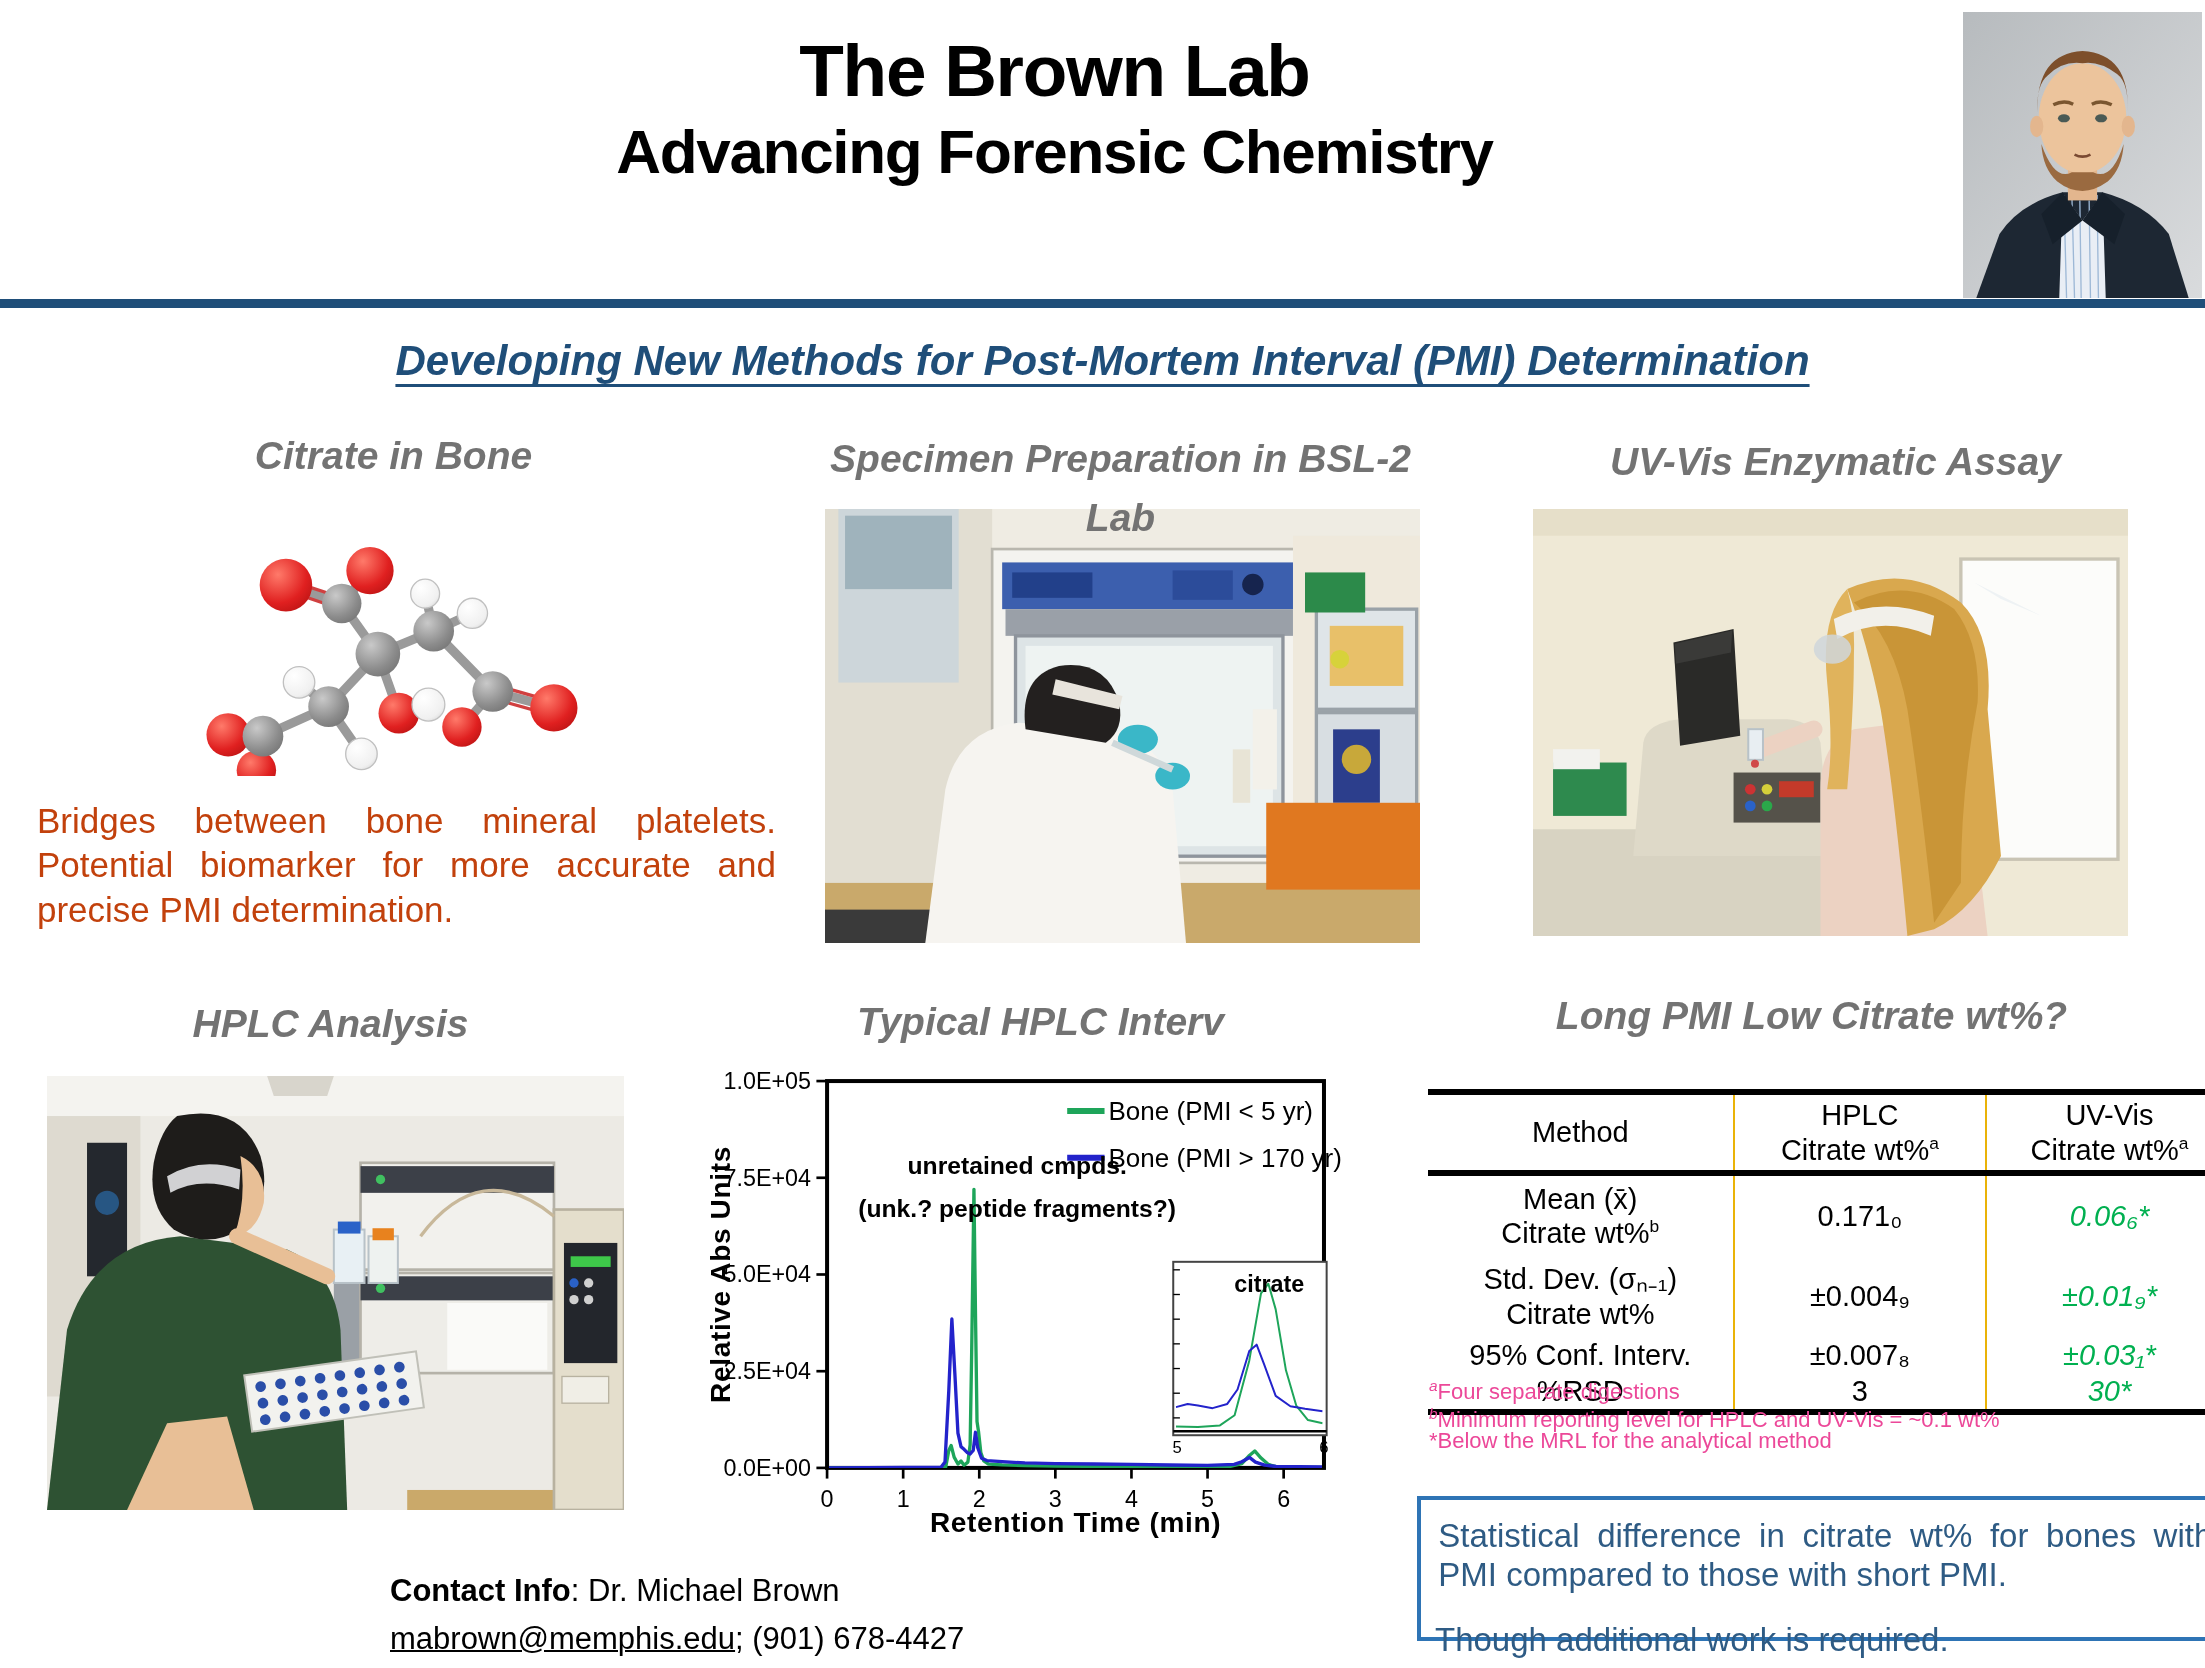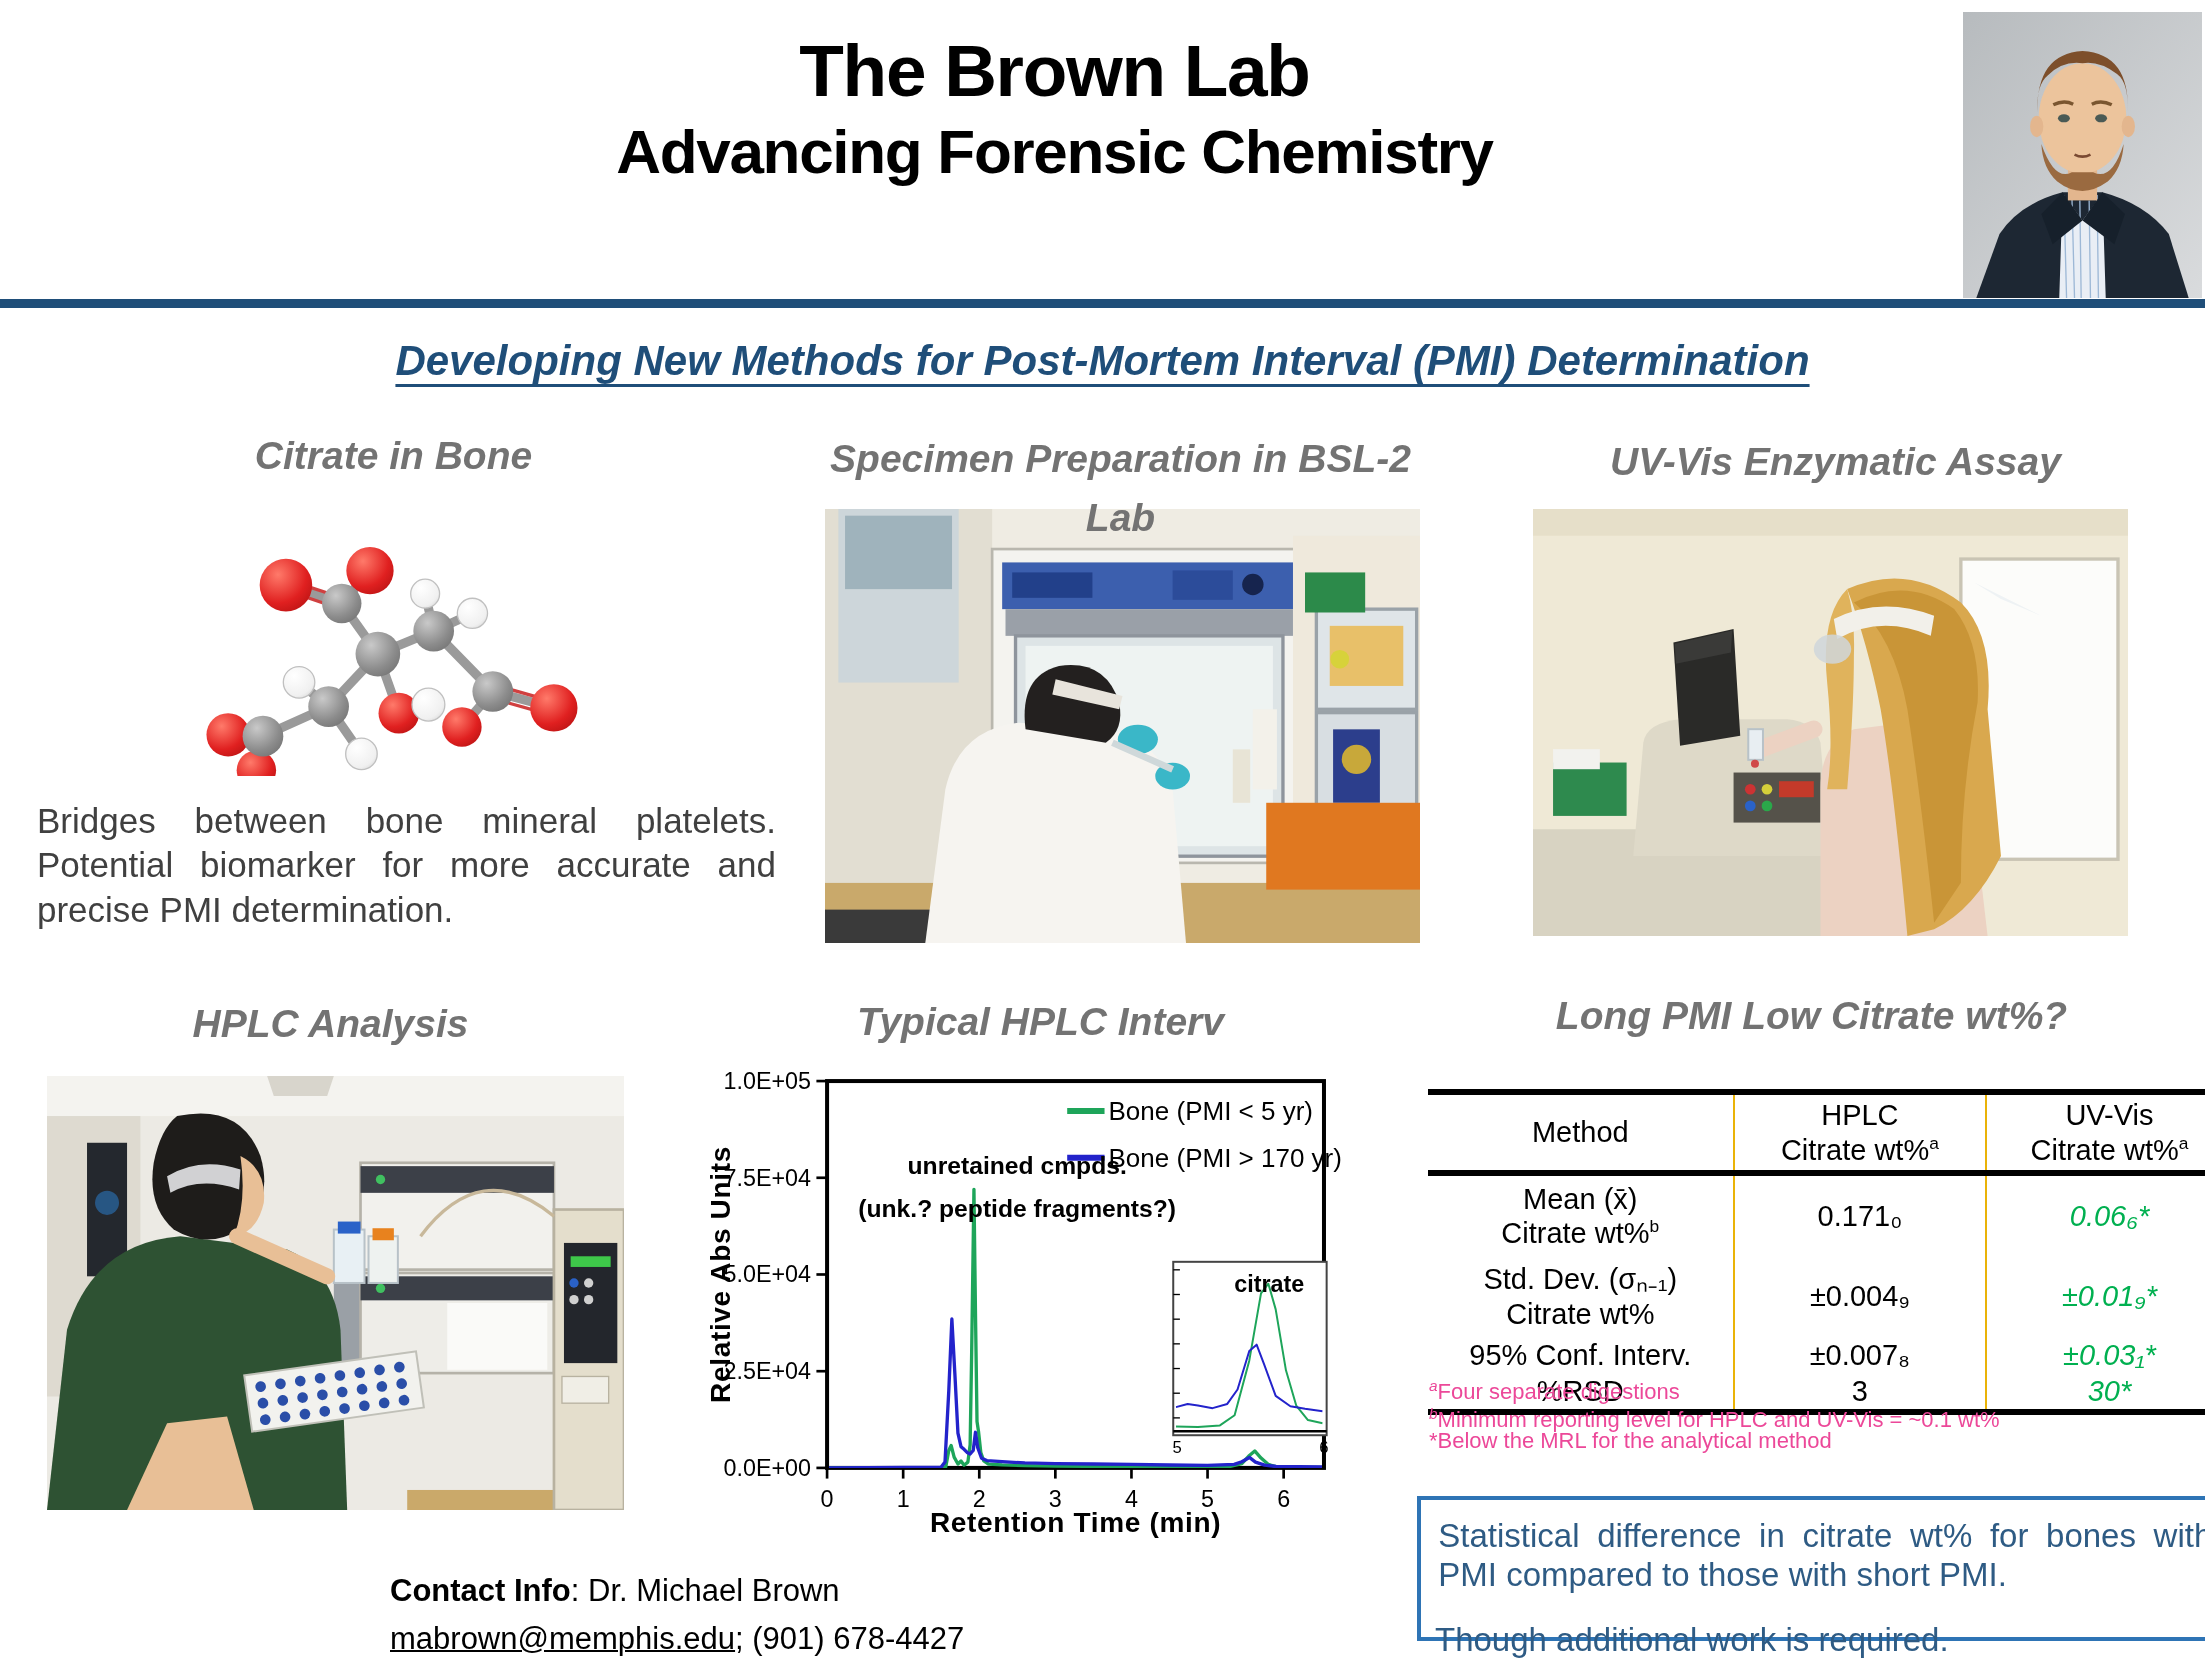--- a/index.html
+++ b/index.html
@@ -23,21 +23,21 @@
   .h-hplc{left:40px; top:1002px; width:581px;}
   .h-results{left:707px; top:1000px; width:667px;}
   .h-table{left:1421px; top:994px; width:781px;}
   
   .molecule{left:194px; top:519px; width:394px; height:257px;}
   .photo-bsl2{left:825px; top:509px; width:595px; height:434px;}
   .photo-uvvis{left:1533px; top:509px; width:595px; height:427px;}
   .photo-hplc{left:47px; top:1076px; width:577px; height:434px;}
   
   .paragraph{left:37px; top:799px; width:739px; font-size:35px; line-height:1.27;
-    text-align:justify; color:#404040;}
+    text-align:justify; color:#c2410c;}
   
   .chart{left:667px; top:1061px; width:707px; height:487px;}
   .chart text{fill:#000;}
   .tick{font:35px "Liberation Sans", sans-serif;}
   .legend{font:39px "Liberation Sans", sans-serif;}
   .anno{font:700 37px "Liberation Sans", sans-serif;}
   .axis-title{font:700 42px "Liberation Sans", sans-serif; letter-spacing:1px;}
   .inset-label{font:700 35px "Liberation Sans", sans-serif;}
   .inset-tick{font:25px "Liberation Sans", sans-serif;}
   

